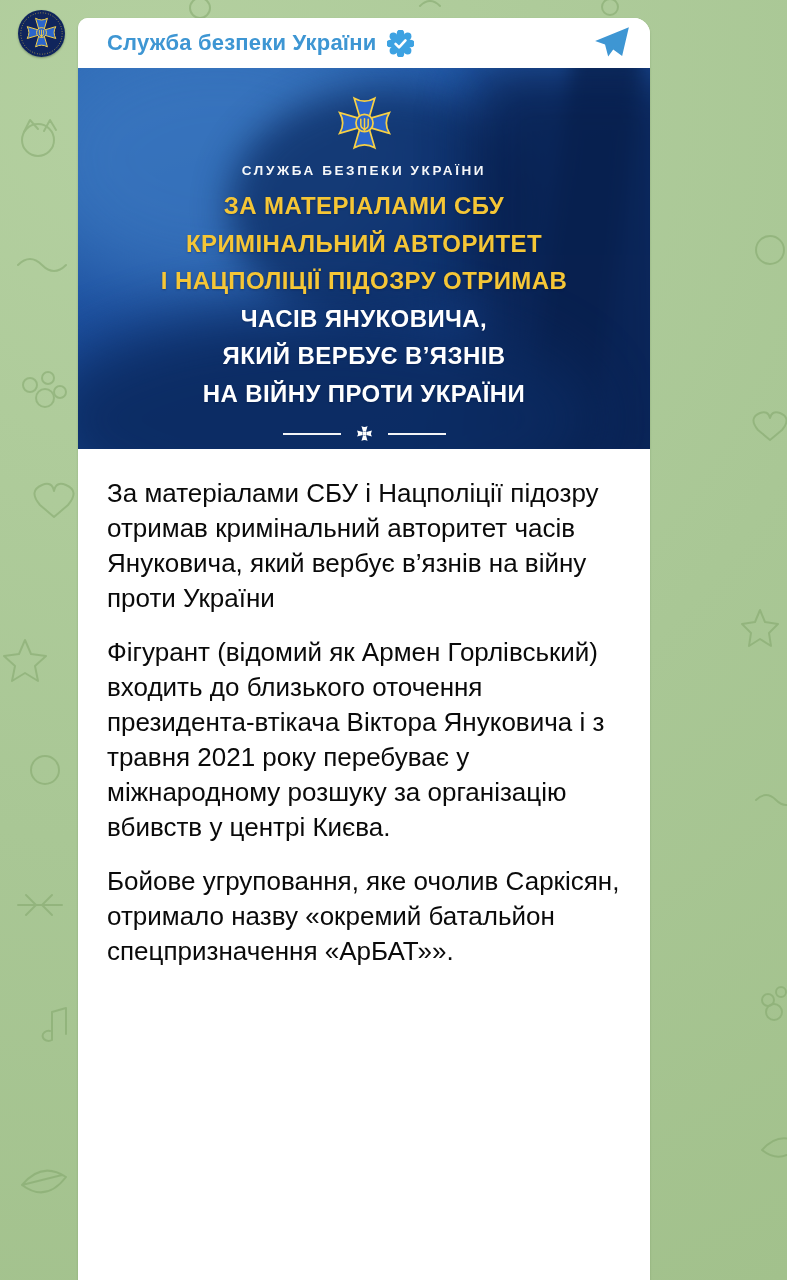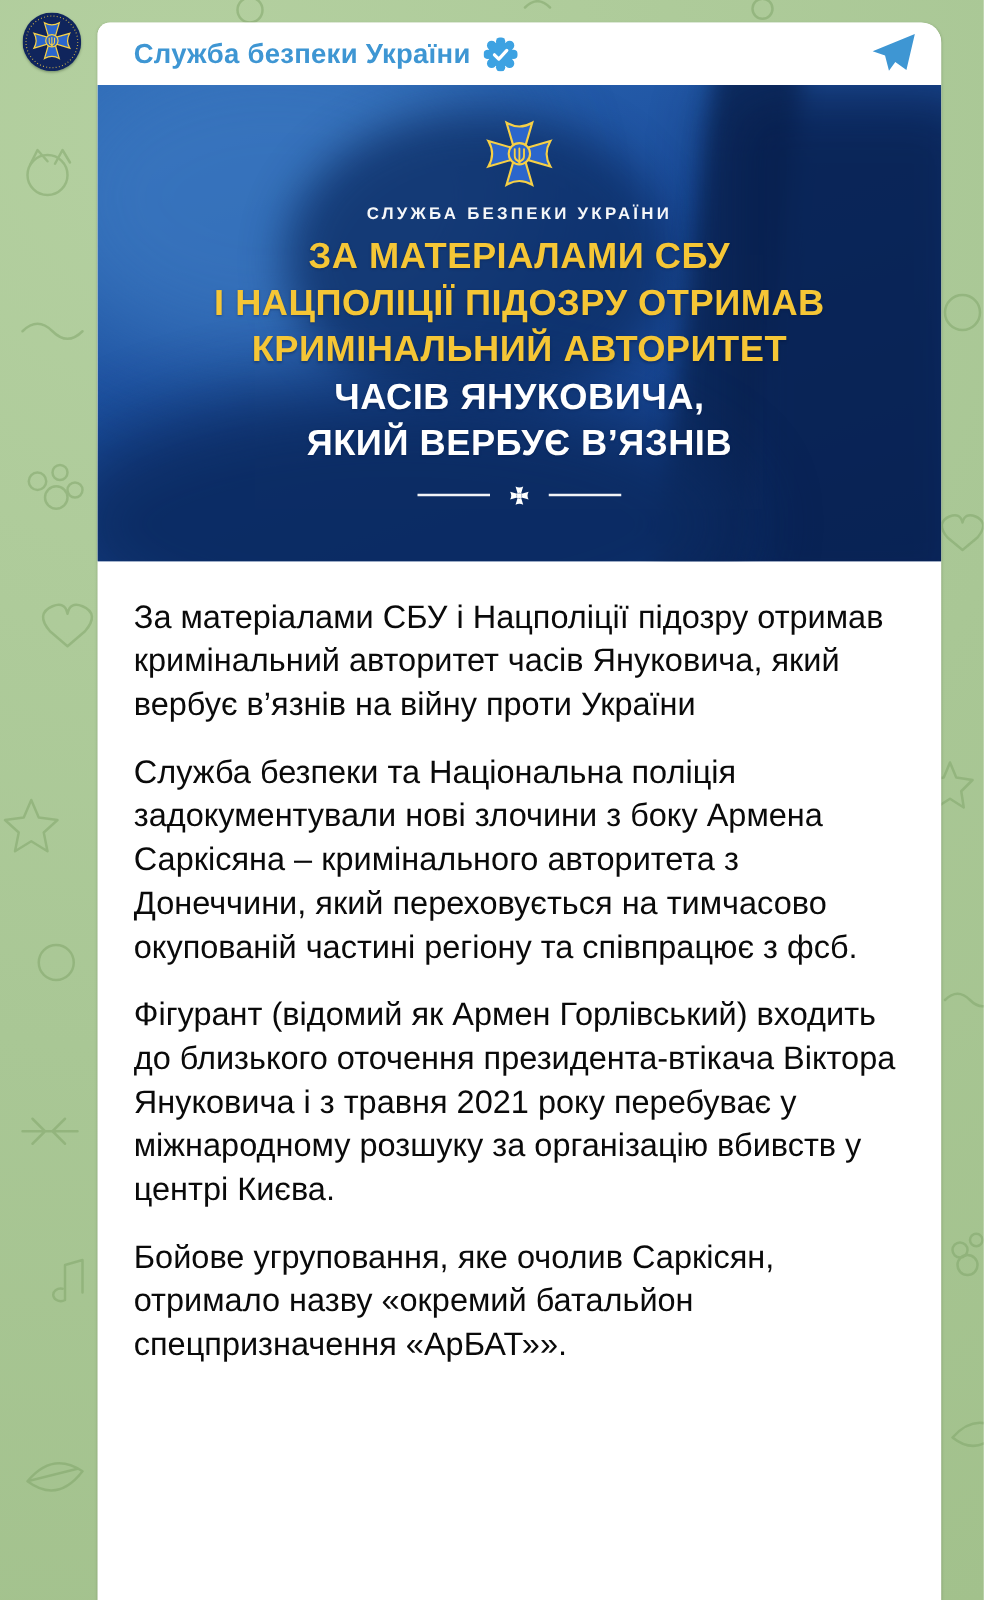--- a/index.html
+++ b/index.html
@@ -11,21 +11,21 @@
   html,body{margin:0;padding:0;}
   body{
     width:787px;height:1280px;overflow:hidden;position:relative;
     background:radial-gradient(circle at 18% 8%, #b4d0a0 0%, var(--wallpaper-green) 55%, #a2c18c 100%);
     font-family:"Liberation Sans", sans-serif;
   }
   .doodles{position:absolute;inset:0;z-index:0;opacity:.5;}
   .doodles *{fill:none;stroke:var(--doodle-green);stroke-width:2;stroke-linecap:round;stroke-linejoin:round;}
 
   .chat-card{
-    position:absolute;left:78px;top:18px;width:675px;height:1262px;z-index:1;
+    position:absolute;left:78px;top:18px;width:572px;height:1262px;z-index:1;
     background:var(--card-white);border-radius:10px 16px 0 0;overflow:hidden;
     box-shadow:0 1px 2px rgba(60,80,40,.25);
   }
   .avatar{
     position:absolute;left:18px;top:10px;width:47px;height:47px;z-index:2;border-radius:50%;
     box-shadow:0 1px 2px rgba(40,60,30,.4);
   }
   .chan-header{
     height:50px;display:flex;align-items:center;padding:0 20px 0 29px;background:var(--card-white);
   }
@@ -44,21 +44,21 @@
   .ph-helmet{left:150px;top:20px;width:310px;height:240px;background:#0d2e66;filter:blur(18px);opacity:.8;}
   .ph-chain{left:470px;top:-30px;width:70px;height:440px;border-radius:20px;background:#0a2554;filter:blur(9px);opacity:.8;transform:rotate(7deg);}
   .ph-right{right:-40px;top:0;width:220px;height:430px;border-radius:30px;background:#081f4d;filter:blur(26px);opacity:.85;}
   .ph-bottom{left:-40px;bottom:-80px;width:560px;height:220px;background:#0b2a60;filter:blur(30px);opacity:.9;}
   .poster-inner{position:relative;z-index:2;display:flex;flex-direction:column;align-items:center;padding-top:25px;}
   .org-caption{
     margin-top:10px;color:#fff;font-size:13.5px;font-weight:bold;letter-spacing:2.6px;opacity:.96;
   }
   .headline{margin-top:9px;}
   .hl-line{
-    font-size:29px;line-height:37.5px;font-weight:bold;letter-spacing:.4px;white-space:nowrap;
+    font-size:24px;line-height:37.5px;font-weight:bold;letter-spacing:.4px;white-space:nowrap;
     text-shadow:0 1px 2px rgba(0,20,60,.35);
   }
   .hl-yellow{color:var(--poster-yellow);}
   .hl-white{color:#ffffff;}
   .divider{margin-top:13px;display:flex;align-items:center;gap:15px;color:#fff;}
   .divider .bar{width:58px;height:2px;background:#fff;opacity:.95;}
 
   .post-text{padding:27px 24px 0 29px;color:var(--text-black);font-size:26px;line-height:35px;}
   .post-text p{margin:0 0 19px 0;}
   .post-text p.lead{font-weight:normal;}
@@ -165,36 +165,36 @@
     <div class="ph ph-right"></div>
     <div class="ph ph-bottom"></div>
 
     <div class="poster-inner">
       <svg viewBox="0 0 100 100" width="57" height="60">
         <use href="#sbu-emblem-g"></use>
       </svg>
       <div class="org-caption">СЛУЖБА БЕЗПЕКИ УКРАЇНИ</div>
       <div class="headline">
         <div class="hl-line hl-yellow">ЗА МАТЕРІАЛАМИ СБУ</div>
+        <div class="hl-line hl-yellow">КРИМІНАЛЬНИЙ АВТОРИТЕТ</div>
         <div class="hl-line hl-yellow">І НАЦПОЛІЦІЇ ПІДОЗРУ ОТРИМАВ</div>
-        <div class="hl-line hl-yellow">КРИМІНАЛЬНИЙ АВТОРИТЕТ</div>
         <div class="hl-line hl-white">ЧАСІВ ЯНУКОВИЧА,</div>
         <div class="hl-line hl-white">ЯКИЙ ВЕРБУЄ В’ЯЗНІВ</div>
+        <div class="hl-line hl-white">НА ВІЙНУ ПРОТИ УКРАЇНИ</div>
       </div>
       <div class="divider">
         <span class="bar"></span>
         <svg viewBox="0 0 100 100" width="17" height="17" style="fill:#fff">
             <use href="#cross-flat-g"></use>
           </svg>
         <span class="bar"></span>
       </div>
     </div>
   </div>
 
   <div class="post-text">
     <p class="lead">За матеріалами СБУ і Нацполіції підозру отримав кримінальний авторитет часів Януковича, який вербує в’язнів на війну проти України</p>
-    <p>Служба безпеки та Національна поліція задокументували нові злочини з боку Армена Саркісяна – кримінального авторитета з Донеччини, який переховується на тимчасово окупованій частині регіону та співпрацює з фсб.</p>
     <p>Фігурант (відомий як Армен Горлівський) входить до близького оточення президента-втікача Віктора Януковича і з травня 2021 року перебуває у міжнародному розшуку за організацію вбивств у центрі Києва.</p>
     <p>Бойове угруповання, яке очолив Саркісян, отримало назву «окремий батальйон спецпризначення «АрБАТ»».</p>
 
   </div>
 
 </div>
 
 </body></html>

